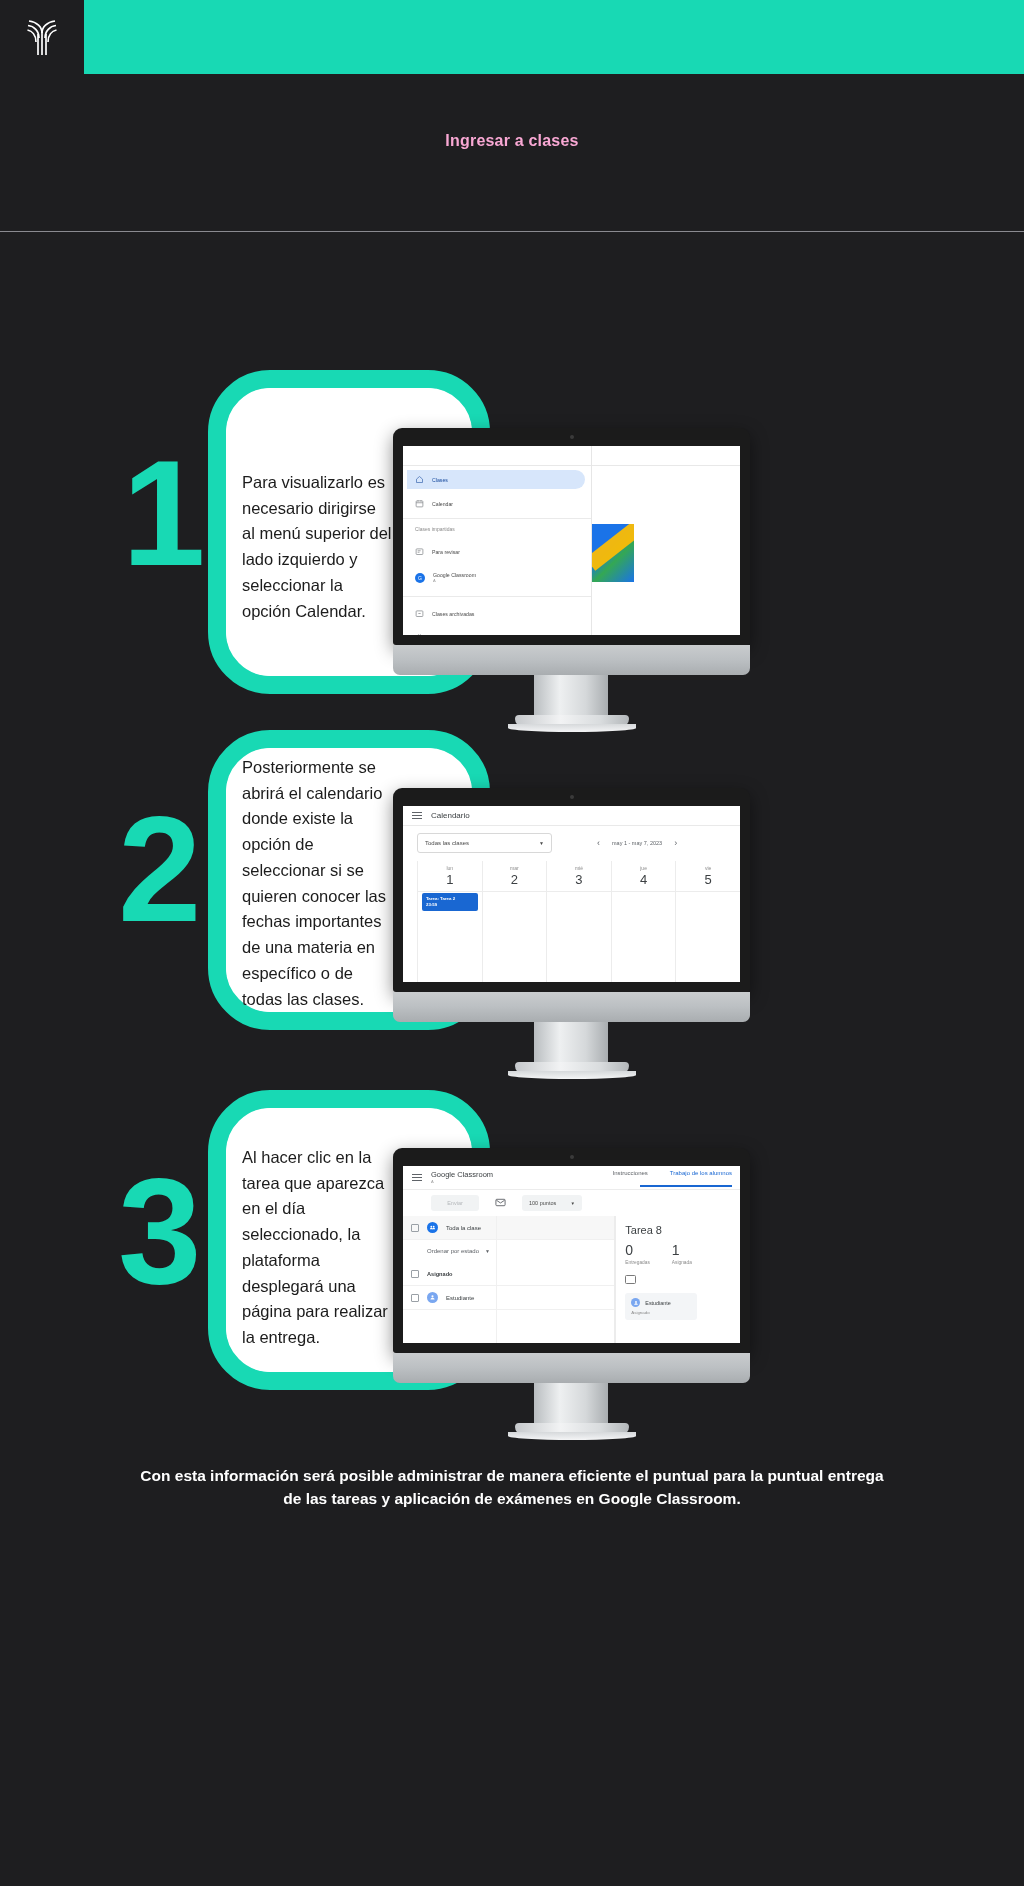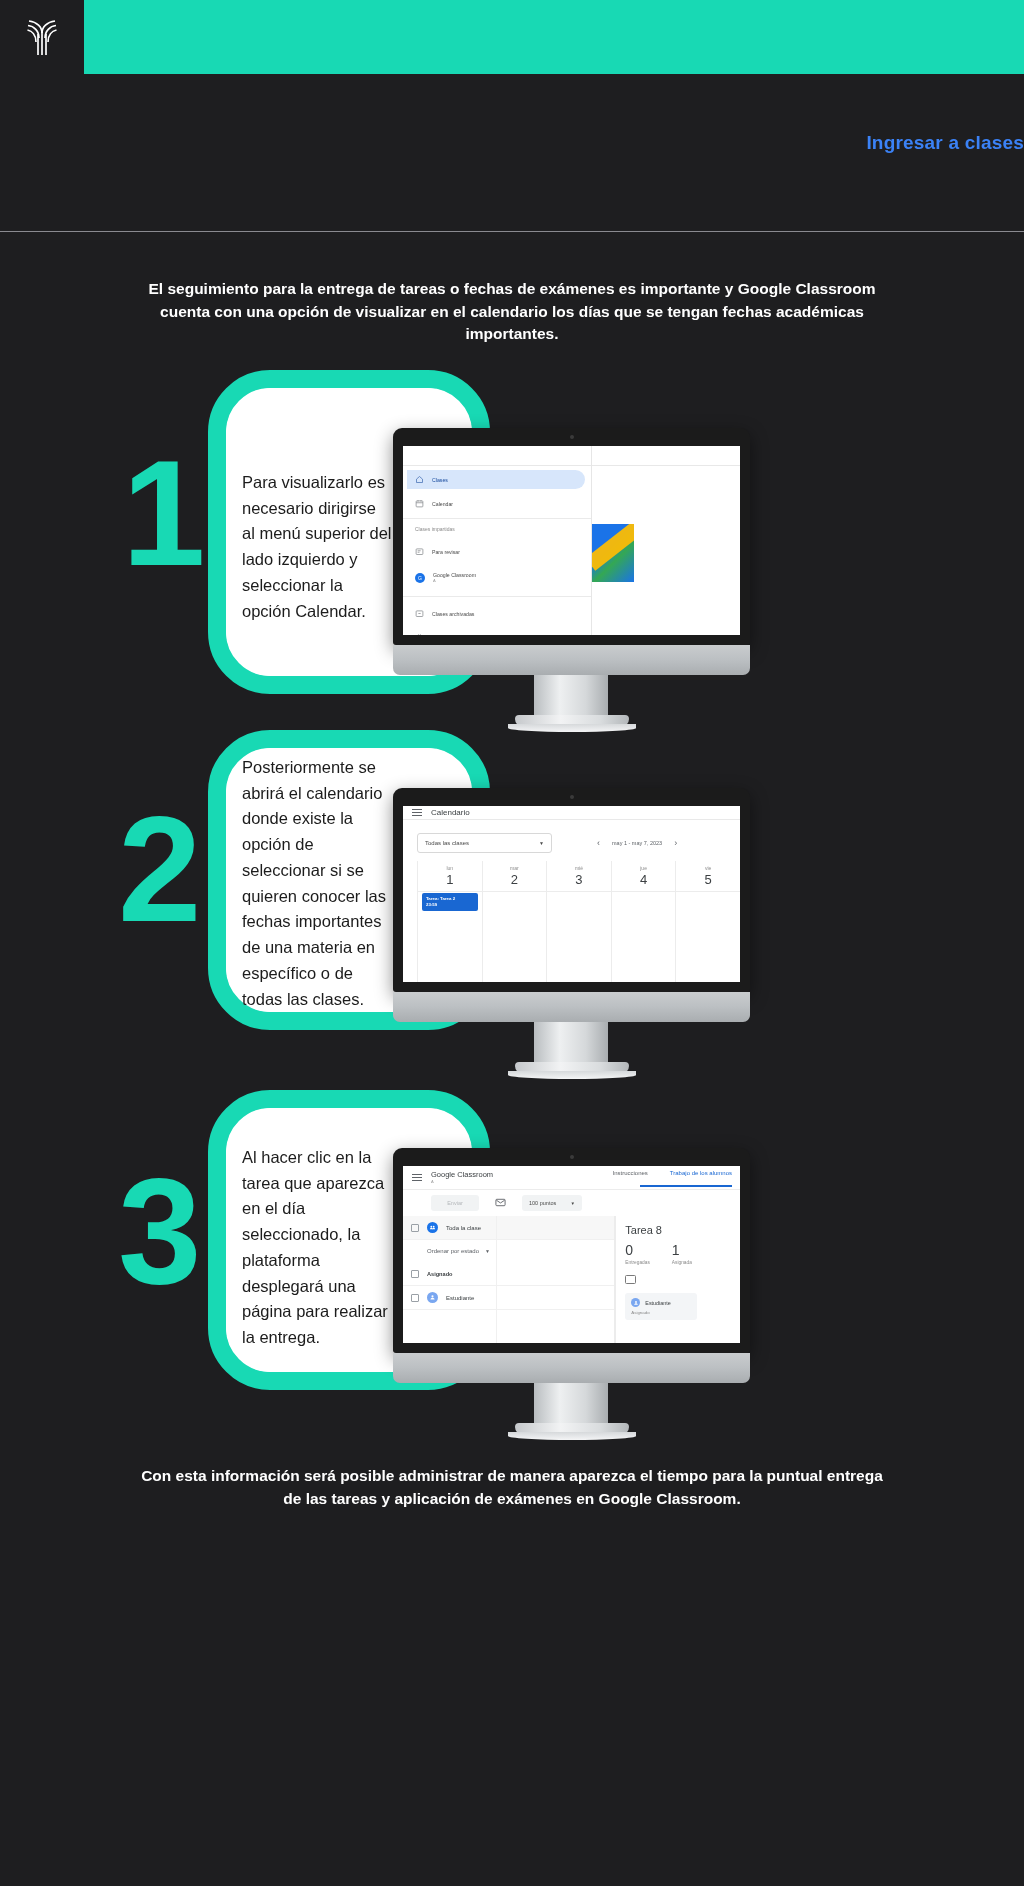--- a/index.html
+++ b/index.html
@@ -16,22 +16,22 @@
   .logo-box {
     position: absolute; left: 0; top: 0; width: 84px; height: 74px;
     background: #1e1e20; display: flex; align-items: center; justify-content: center;
   }
   .teal-bar {
     position: absolute; left: 84px; top: 0; width: 940px; height: 74px;
     background: #18d9b4;
   }
   .page-title {
     position: absolute; left: 0; top: 132px; width: 1024px;
-    text-align: right; color: #3b82f6;
-    font-size: 19px; font-weight: bold; letter-spacing: .2px;
+    text-align: center; color: #f9a8d4;
+    font-size: 16px; font-weight: bold; letter-spacing: .2px;
   }
   .divider {
     position: absolute; left: 0; top: 231px; width: 1024px; height: 1px;
     background: #8a8a90;
   }
 
   
   .intro {
     position: absolute; left: 140px; top: 278px; width: 744px;
     text-align: center; color: #ffffff;
@@ -119,21 +119,21 @@
                flex: 0 0 10px; display:flex;align-items:center;justify-content:center;
                color:#fff; font-size:5px; }
   .sub { font-size: 4px; color: #9a9a9a; display: block; }
   .card-thumb { position: absolute; left: 0; top: 78px; width: 42px; height: 58px;
                 background: linear-gradient(135deg,#1a73e8 0%,#1a73e8 38%,#34a853 60%,#1a73e8 100%);
                 overflow:hidden; }
   .card-thumb::before{content:"";position:absolute;left:-8px;top:14px;width:60px;height:16px;
     background:#fbbc05;transform:rotate(-38deg);opacity:.95;}
 
   
-  .cal-bar { position: absolute; left:0; top:0; width:100%; height:14px;
+  .cal-bar { position: absolute; left:0; top:0; width:100%; height:20px;
              border-bottom:1px solid #e9e9e9; display:flex; align-items:center; gap:9px;
              padding-left:9px; font-size:8px; color:#3c4043; }
   .hamb { width:10px; display:flex; flex-direction:column; gap:1.6px; }
   .hamb i { display:block; height:1.2px; background:#5f6368; }
   .cal-ctrls { position:absolute; left:0; top:22px; width:100%; height:30px;
                display:flex; align-items:center; }
   .cal-select { margin-left:14px; width:135px; height:20px; border:1px solid #d8d8d8;
                 border-radius:3px; display:flex; align-items:center; justify-content:space-between;
                 padding:0 7px; font-size:6px; color:#4a4a4a; }
   .cal-nav { margin-left:45px; display:flex; align-items:center; gap:12px;
@@ -217,21 +217,20 @@
           <path d="M23 25 C23 18, 27 14, 31.5 13"></path>
         </g>
       </svg>
     </div>
     <div class="teal-bar"></div>
   </div>
 
   <div class="page-title">Ingresar a clases</div>
   <div class="divider"></div>
 
-  <div class="intro">El seguimiento para la entrega de tareas o fechas de exámenes es importante y Google Classroom cuenta con una opción de visualizar en el calendario los días que se tengan fechas académicas importantes.</div>
 
   <div class="step">
     <div class="ring" style="left:208px; top:370px; width:282px; height:324px;"></div>
     <div class="card" style="left:226px; top:388px; width:246px; height:288px;"></div>
     <div class="bignum" style="left:122px; top:452px; width:120px;">1</div>
     <div class="card-text" style="left:242px; top:470px; width:150px;">Para visualizarlo es necesario dirigirse al menú superior del lado izquierdo y seleccionar la opción Calendar.</div>
 
     <div class="monitor">
       <div class="bezel" style="left:393px; top:428px; width:357px; height:217px;">
         <div class="cam"></div>
@@ -482,15 +481,15 @@
             </div>
           </div>
         </div>
       </div>
       <div class="chin" style="left:393px; top:1353px; width:357px; height:30px;"></div>
       <div class="neck" style="left:534px; top:1383px; width:74px; height:45px;"></div>
       <div class="foot" style="left:515px; top:1423px; width:114px; height:12px;"></div>
     </div>
   </div>
 
-  <div class="footer">Con esta información será posible administrar de manera aparezca el tiempo para la puntual entrega de las tareas y aplicación de exámenes en Google Classroom.</div>
+  <div class="footer">Con esta información será posible administrar de manera eficiente el puntual para la puntual entrega de las tareas y aplicación de exámenes en Google Classroom.</div>
 
 </div>
 
 </body></html>

